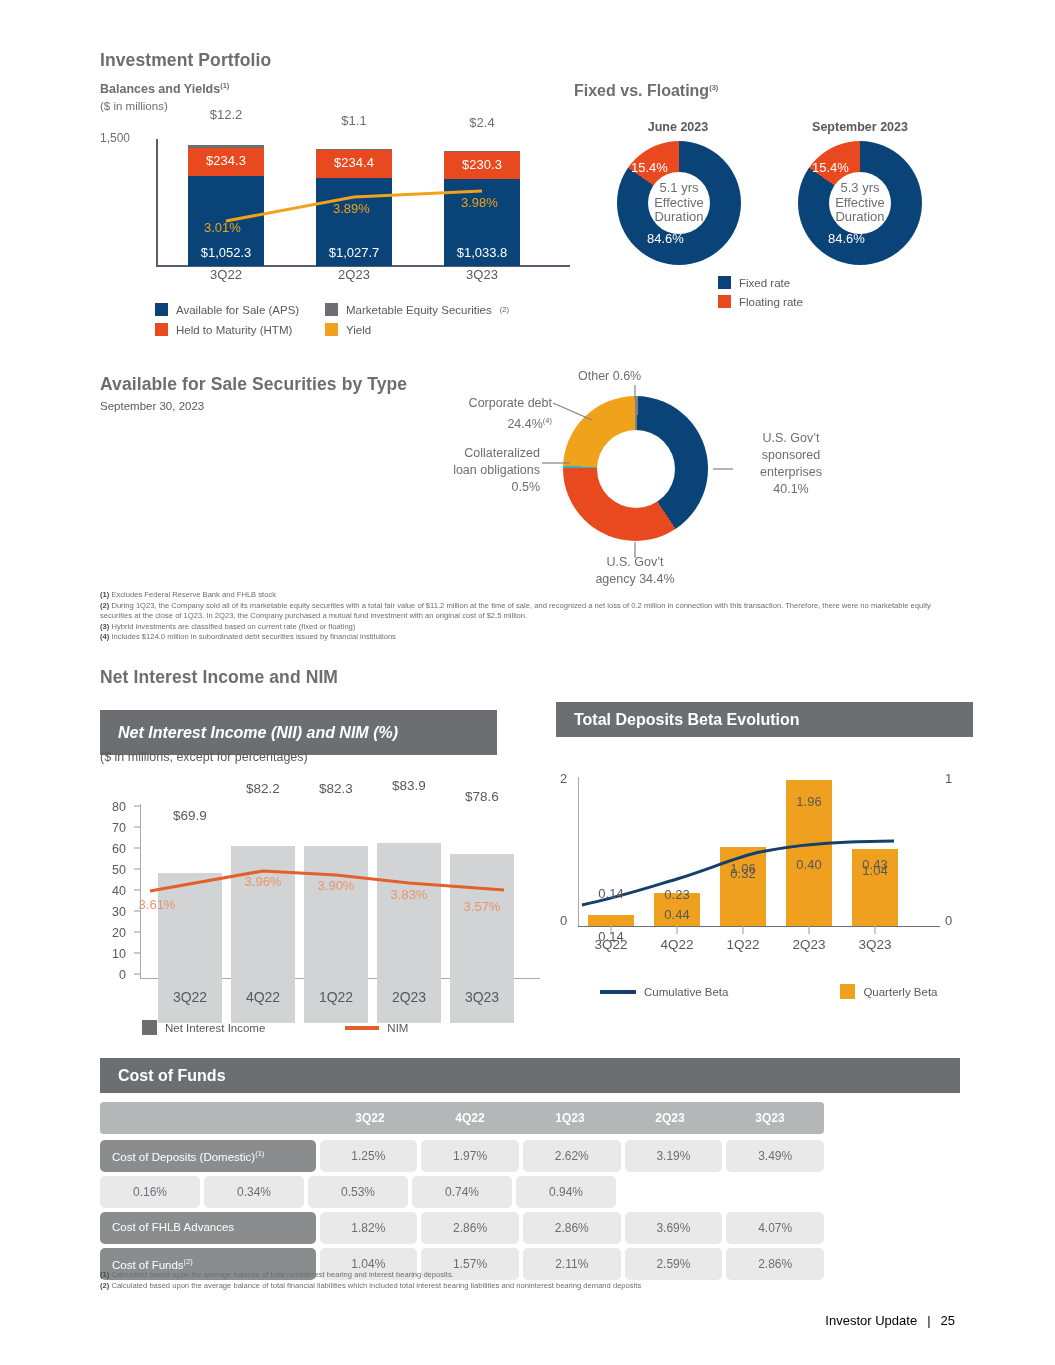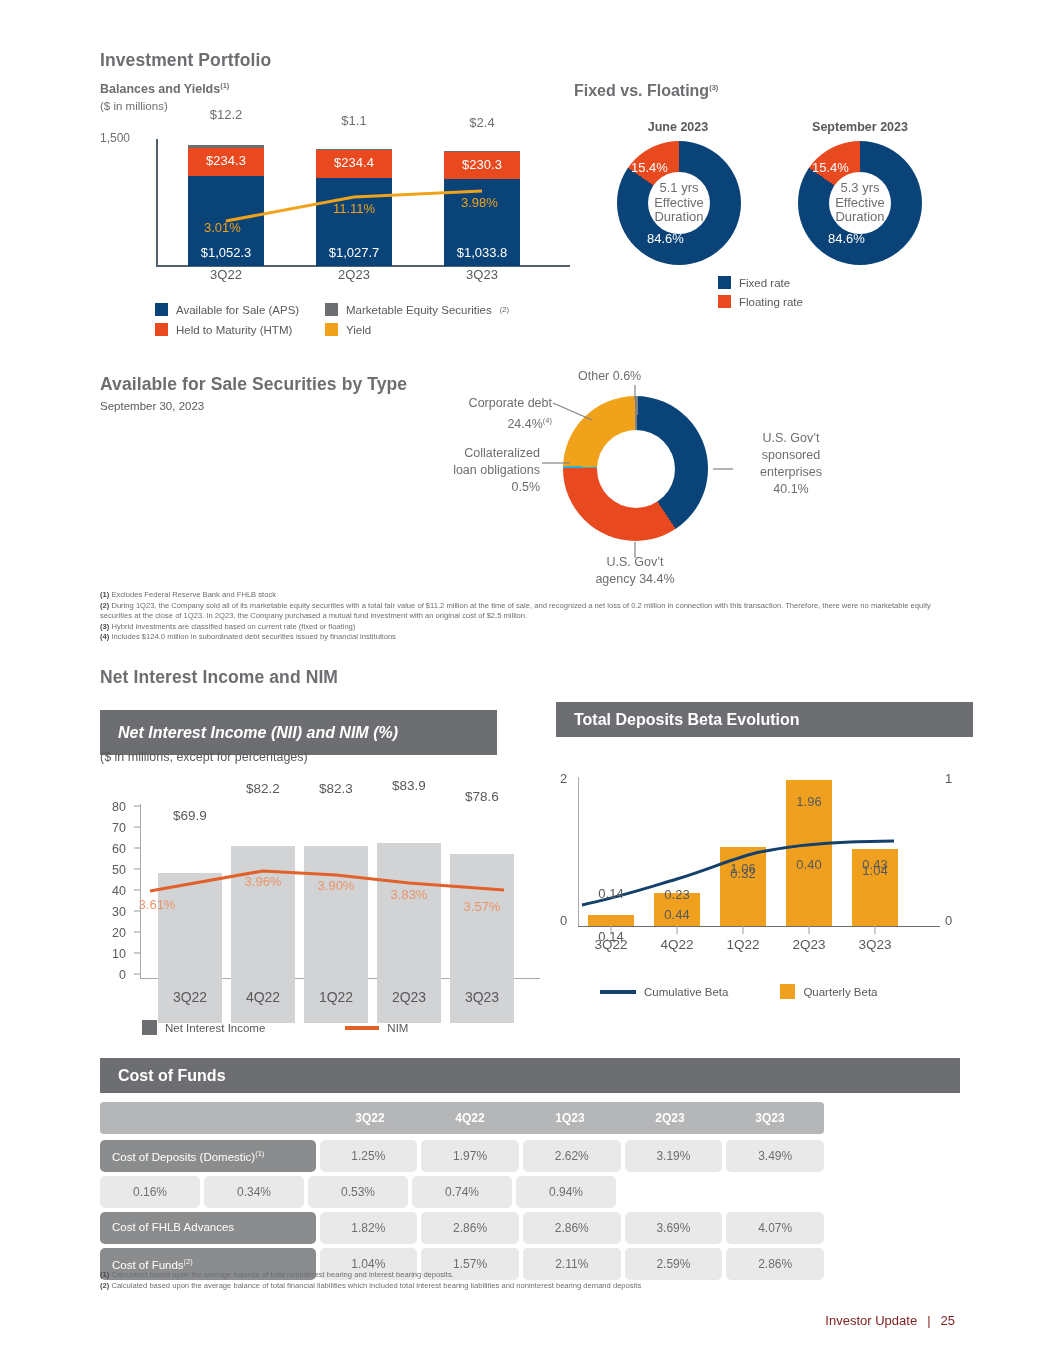--- a/index.html
+++ b/index.html
@@ -76,36 +76,36 @@
   #nii-legend { position:absolute; left:142px; top:1020px; display:flex; gap:80px;
                 font-size:11.5px; color:#58595b; }
 
   
   #beta-chart { position:absolute; left:560px; top:765px; width:400px; height:200px; }
   .beta-ax { position:absolute; font-size:13px; color:#58595b; }
   .beta-bar { position:absolute; bottom:0; background:#efa01e; }
   .beta-top { position:absolute; text-align:center; font-size:13px; color:#58595b;margin-top:33px; }
   .beta-in { position:absolute; text-align:center; font-size:13px; color:#58595b; }
   .beta-x { position:absolute; text-align:center; font-size:13.5px; color:#58595b; }
-  #beta-legend { position:absolute; left:600px; top:984px; display:flex; gap:52px;
+  #beta-legend { position:absolute; left:600px; top:984px; display:flex; gap:112px;
                  font-size:11.5px; color:#58595b; }
 
   
   #cof-head { position:absolute; left:100px; top:1058px; width:860px; height:35px; }
   #cof-table { position:absolute; left:100px; top:1102px; width:724px; }
   .cof-row { display:flex; gap:4px; margin-bottom:4px; }
   .cof-lab { width:220px; background:#8a8c8e; color:#fff; font-size:11.5px;
              border-radius:5px; padding:9px 12px; }
   .cof-hdr-lab { width:220px; }
   .cof-cell { width:100px; text-align:center; font-size:12px; color:#6d6e71;
               background:#e9e9ea; border-radius:5px; padding:9px 0; }
   .cof-hdr { display:flex; background:#b5b6b8; border-radius:4px; margin-bottom:6px; }
   .cof-hdr .cof-cell { background:transparent; color:#fff; font-weight:bold; font-size:12px; }
 
-  #footer { position:absolute; right:100px; top:1313px; font-size:13px; color:#7f1d1d; }
+  #footer { position:absolute; right:100px; top:1313px; font-size:13px; color:#000000; }
   #footer .bar { margin:0 10px; }
 </style>
 </head>
 <body>
 
 <div class="slide">
 
   <div class="h1" id="inv-title">Investment Portfolio</div>
   <div class="h2" id="bal-title">
     <span>Balances and Yields</span><span class="sup">(1)</span>
@@ -148,21 +148,21 @@
       </div>
       <div class="b1seg" style="height:87px;background:#0a4377;">
         <span style="bottom:6px;">$1,033.8</span>
       </div>
     </div>
 
     <svg width="470" height="160" style="position:absolute;left:0;top:0;">
       <polyline points="126,96 254,72 382,66" fill="none" stroke="#f0a31a" stroke-width="3"></polyline>
     </svg>
     <div class="yieldlab" style="left:104px;top:95px;">3.01%</div>
-    <div class="yieldlab" style="left:233px;top:76px;">11.11%</div>
+    <div class="yieldlab" style="left:233px;top:76px;">3.89%</div>
     <div class="yieldlab" style="left:361px;top:70px;">3.98%</div>
 
     <div class="b1xlab" style="left:88px;width:76px;">3Q22</div>
     <div class="b1xlab" style="left:216px;width:76px;">2Q23</div>
     <div class="b1xlab" style="left:344px;width:76px;">3Q23</div>
   </div>
 
   <div id="bar1-legend">
     <div class="lg">
       <span class="sw" style="background:#0a4377;"></span>

